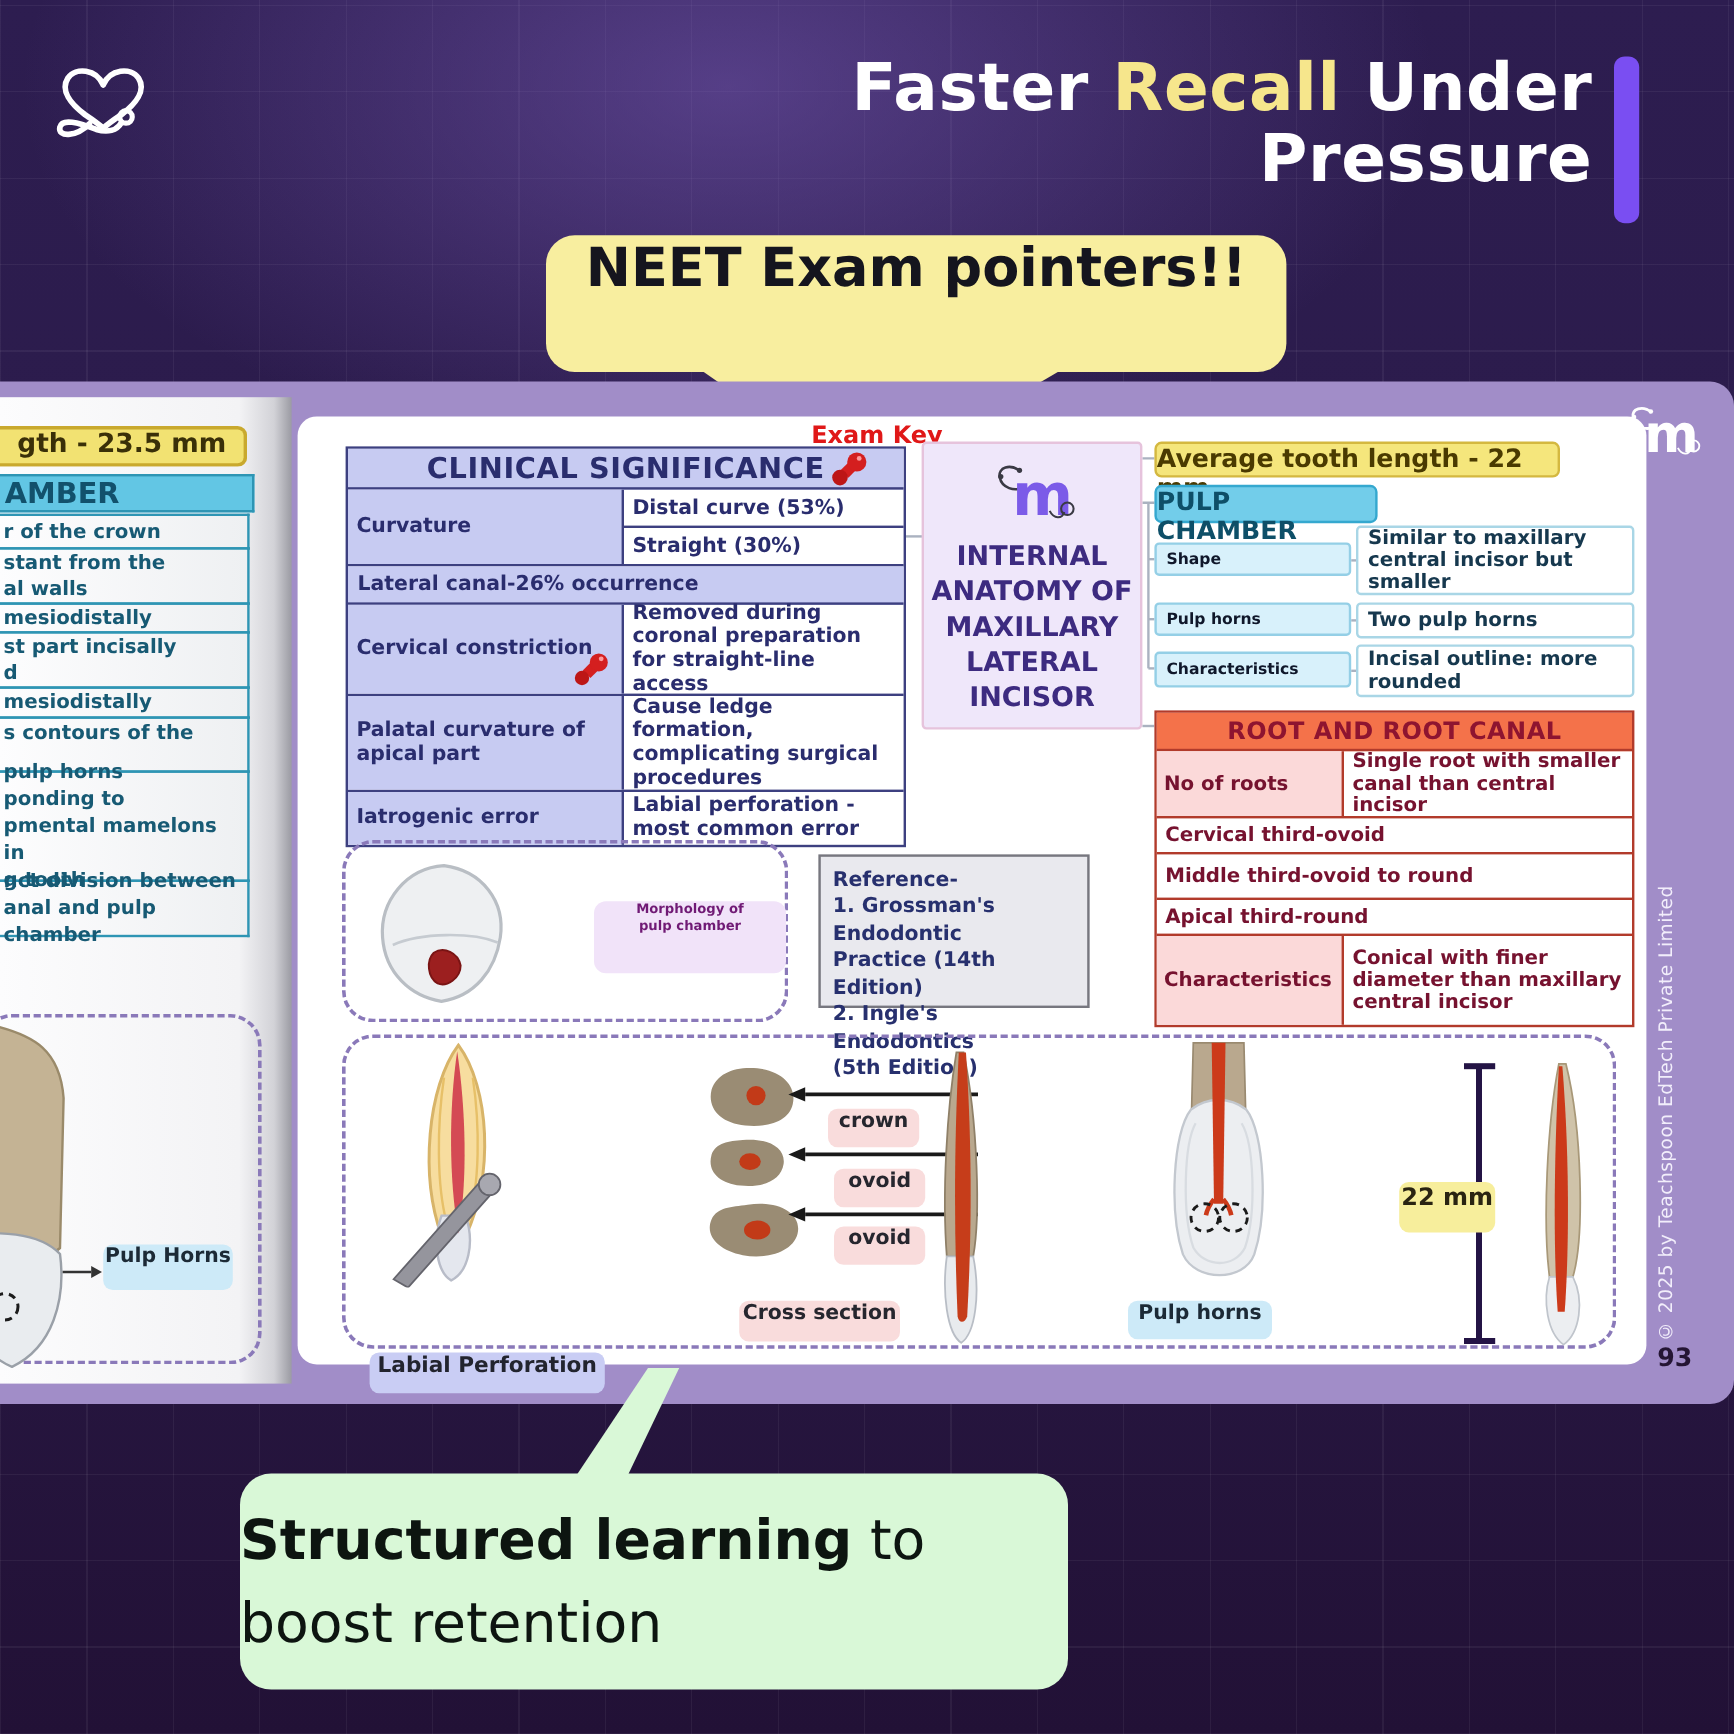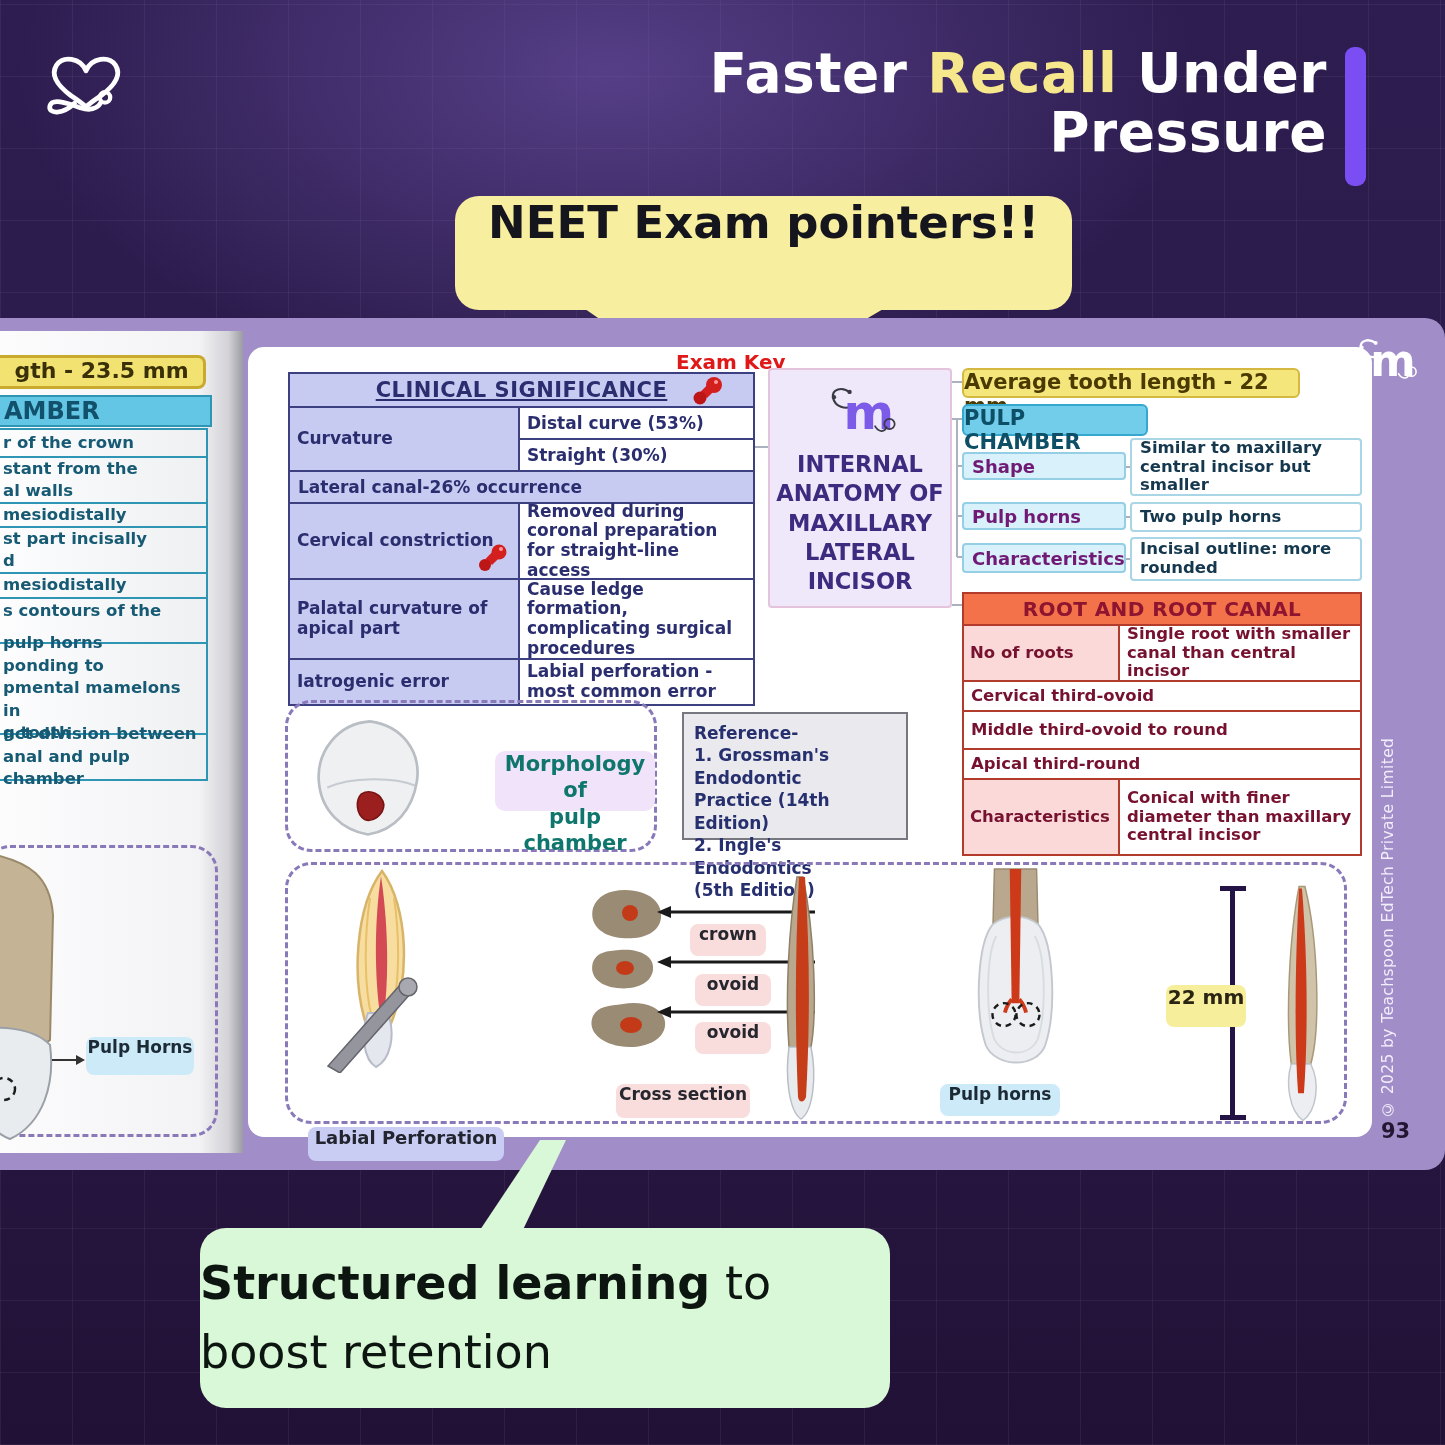--- a/index.html
+++ b/index.html
@@ -32,62 +32,62 @@
   .lp-chamber{left:0;top:64px;width:212px;height:32px;background:#62c6e4;border:2px solid #2e95b4;border-left:none;
      font-weight:800;font-size:24px;color:#12516c;display:flex;align-items:center;padding-left:4px;}
   .lp-r{width:208px;border:2px solid #2e95b4;border-left:none;margin-top:-2px;
      background:linear-gradient(90deg,#fdfdfe,#eef0f2);color:#175a74;font-weight:700;font-size:16.5px;
      line-height:1.36;display:flex;align-items:center;padding:1px 3px;box-sizing:border-box;}
   .dashpanel{border:3px dashed #8a79b9;border-radius:26px;}
 
   
   .ctable{left:40px;top:25px;width:467px;border:2px solid #3d4080;background:#fff;color:#2a2d6e;
      font-weight:700;font-size:17px;}
-  .ct-h{height:32px;background:#c7cbf2;border-bottom:2px solid #3d4080;font-size:21px;letter-spacing:.5px;
-     display:flex;align-items:center;justify-content:center;text-decoration:underline;}
+  .ct-h{height:32px;background:#c7cbf2;border-bottom:2px solid #3d4080;font-size:24px;letter-spacing:.5px;
+     display:flex;align-items:center;justify-content:center;}
   .ct-r{display:flex;border-bottom:2px solid #3d4080;}
   .ct-r.last{border-bottom:none;}
   .ct-l{width:230px;background:#c7cbf2;border-right:2px solid #3d4080;display:flex;align-items:center;
      padding:2px 7px;box-sizing:border-box;line-height:1.15;}
   .ct-v{flex:1;display:flex;align-items:center;padding:2px 7px;box-sizing:border-box;line-height:1.15;}
   .ct-v2{flex:1;display:flex;flex-direction:column;}
   .ct-v2 div{flex:1;display:flex;align-items:center;padding:0 7px;}
   .ct-v2 div:first-child{border-bottom:2px solid #3d4080;}
   .ct-full{height:30px;background:#c7cbf2;border-bottom:2px solid #3d4080;display:flex;align-items:center;padding:0 8px;}
 
   
   .centerbox{left:520px;top:21px;width:184px;height:240px;background:#efe7fa;border:2px solid #e6c3dc;
      border-radius:4px;display:flex;flex-direction:column;align-items:center;padding-top:10px;}
   .centerbox .t{margin-top:8px;font-weight:800;font-size:22.5px;color:#3d2b80;text-align:center;line-height:1.3;}
 
   
   .ybadge{left:714px;top:21px;width:338px;height:30px;background:#f5e67c;border:2px solid #d4b840;border-radius:6px;
      font-weight:800;font-size:21px;color:#4a3a00;}
   .pchead{left:714px;top:57px;width:186px;height:32px;background:#72cdea;border:2px solid #35a8cf;border-radius:6px;
      font-weight:800;font-size:21px;color:#0e4f68;}
-  .pc-l{background:#d8f1fb;border:2px solid #94cfe6;border-radius:4px;color:#701a75;font-weight:700;font-size:18px;
+  .pc-l{background:#d8f1fb;border:2px solid #94cfe6;border-radius:4px;color:#0f172a;font-weight:700;font-size:13px;
      display:flex;align-items:center;padding:1px 8px;}
   .pc-v{background:#fff;border:2px solid #a9d6e6;border-radius:4px;color:#16384e;font-weight:700;font-size:16.5px;
      display:flex;align-items:center;padding:2px 8px;line-height:1.13;}
   .rt{left:714px;top:245px;width:400px;border:2px solid #b23b2b;background:#fff;color:#76122f;font-weight:700;font-size:16.5px;}
   .rt-h{height:30px;background:#f4724a;border-bottom:2px solid #b23b2b;color:#8e1430;font-size:20px;
      display:flex;align-items:center;justify-content:center;letter-spacing:.4px;}
   .rt-r{display:flex;border-bottom:2px solid #b23b2b;}
   .rt-r.last{border-bottom:none;}
   .rt-l{width:156px;background:#fbd9d9;border-right:2px solid #b23b2b;display:flex;align-items:center;
      padding:2px 6px;box-sizing:border-box;line-height:1.15;}
   .rt-v{flex:1;display:flex;align-items:center;padding:2px 7px;box-sizing:border-box;line-height:1.13;}
   .rt-v2{flex:1;display:flex;flex-direction:column;}
   .rt-v2 div{flex:1;display:flex;align-items:center;padding:1px 7px;line-height:1.1;}
   .rt-v2 div:not(:last-child){border-bottom:2px solid #b23b2b;}
 
   .refbox{left:434px;top:365px;width:226px;height:128px;background:#e9e9ee;border:2px solid #77777f;
      color:#27306e;font-weight:700;font-size:17px;line-height:1.32;padding:8px 10px;}
   .morphlabel{left:207px;top:48px;width:160px;height:60px;background:#f1e3f9;border-radius:10px;
-     font-weight:700;font-size:21px;color:#0f766e;text-align:center;line-height:1.25;}
+     font-weight:700;font-size:11px;color:#701a75;text-align:center;line-height:1.25;}
 
   .pinklbl{background:#f9dcdc;border-radius:8px;font-weight:700;font-size:17px;color:#26262e;}
   .bluelbl{background:#c9cdf4;border-radius:8px;font-weight:700;font-size:18px;color:#22242e;margin-top:43px;}
   .cyanlbl{background:#cdeaf8;border-radius:8px;font-weight:700;font-size:17px;color:#1c2a36;}
   .mmlbl{background:#f7ee9c;border-radius:8px;font-weight:800;font-size:20px;color:#2a2412;}
 
   .examkey{left:428px;top:3px;color:#e01818;font-weight:800;font-size:20px;}
 
   
   .copyright{left:1379px;top:692px;height:426px;color:#f2eefb;font-size:15.5px;letter-spacing:.4px;

